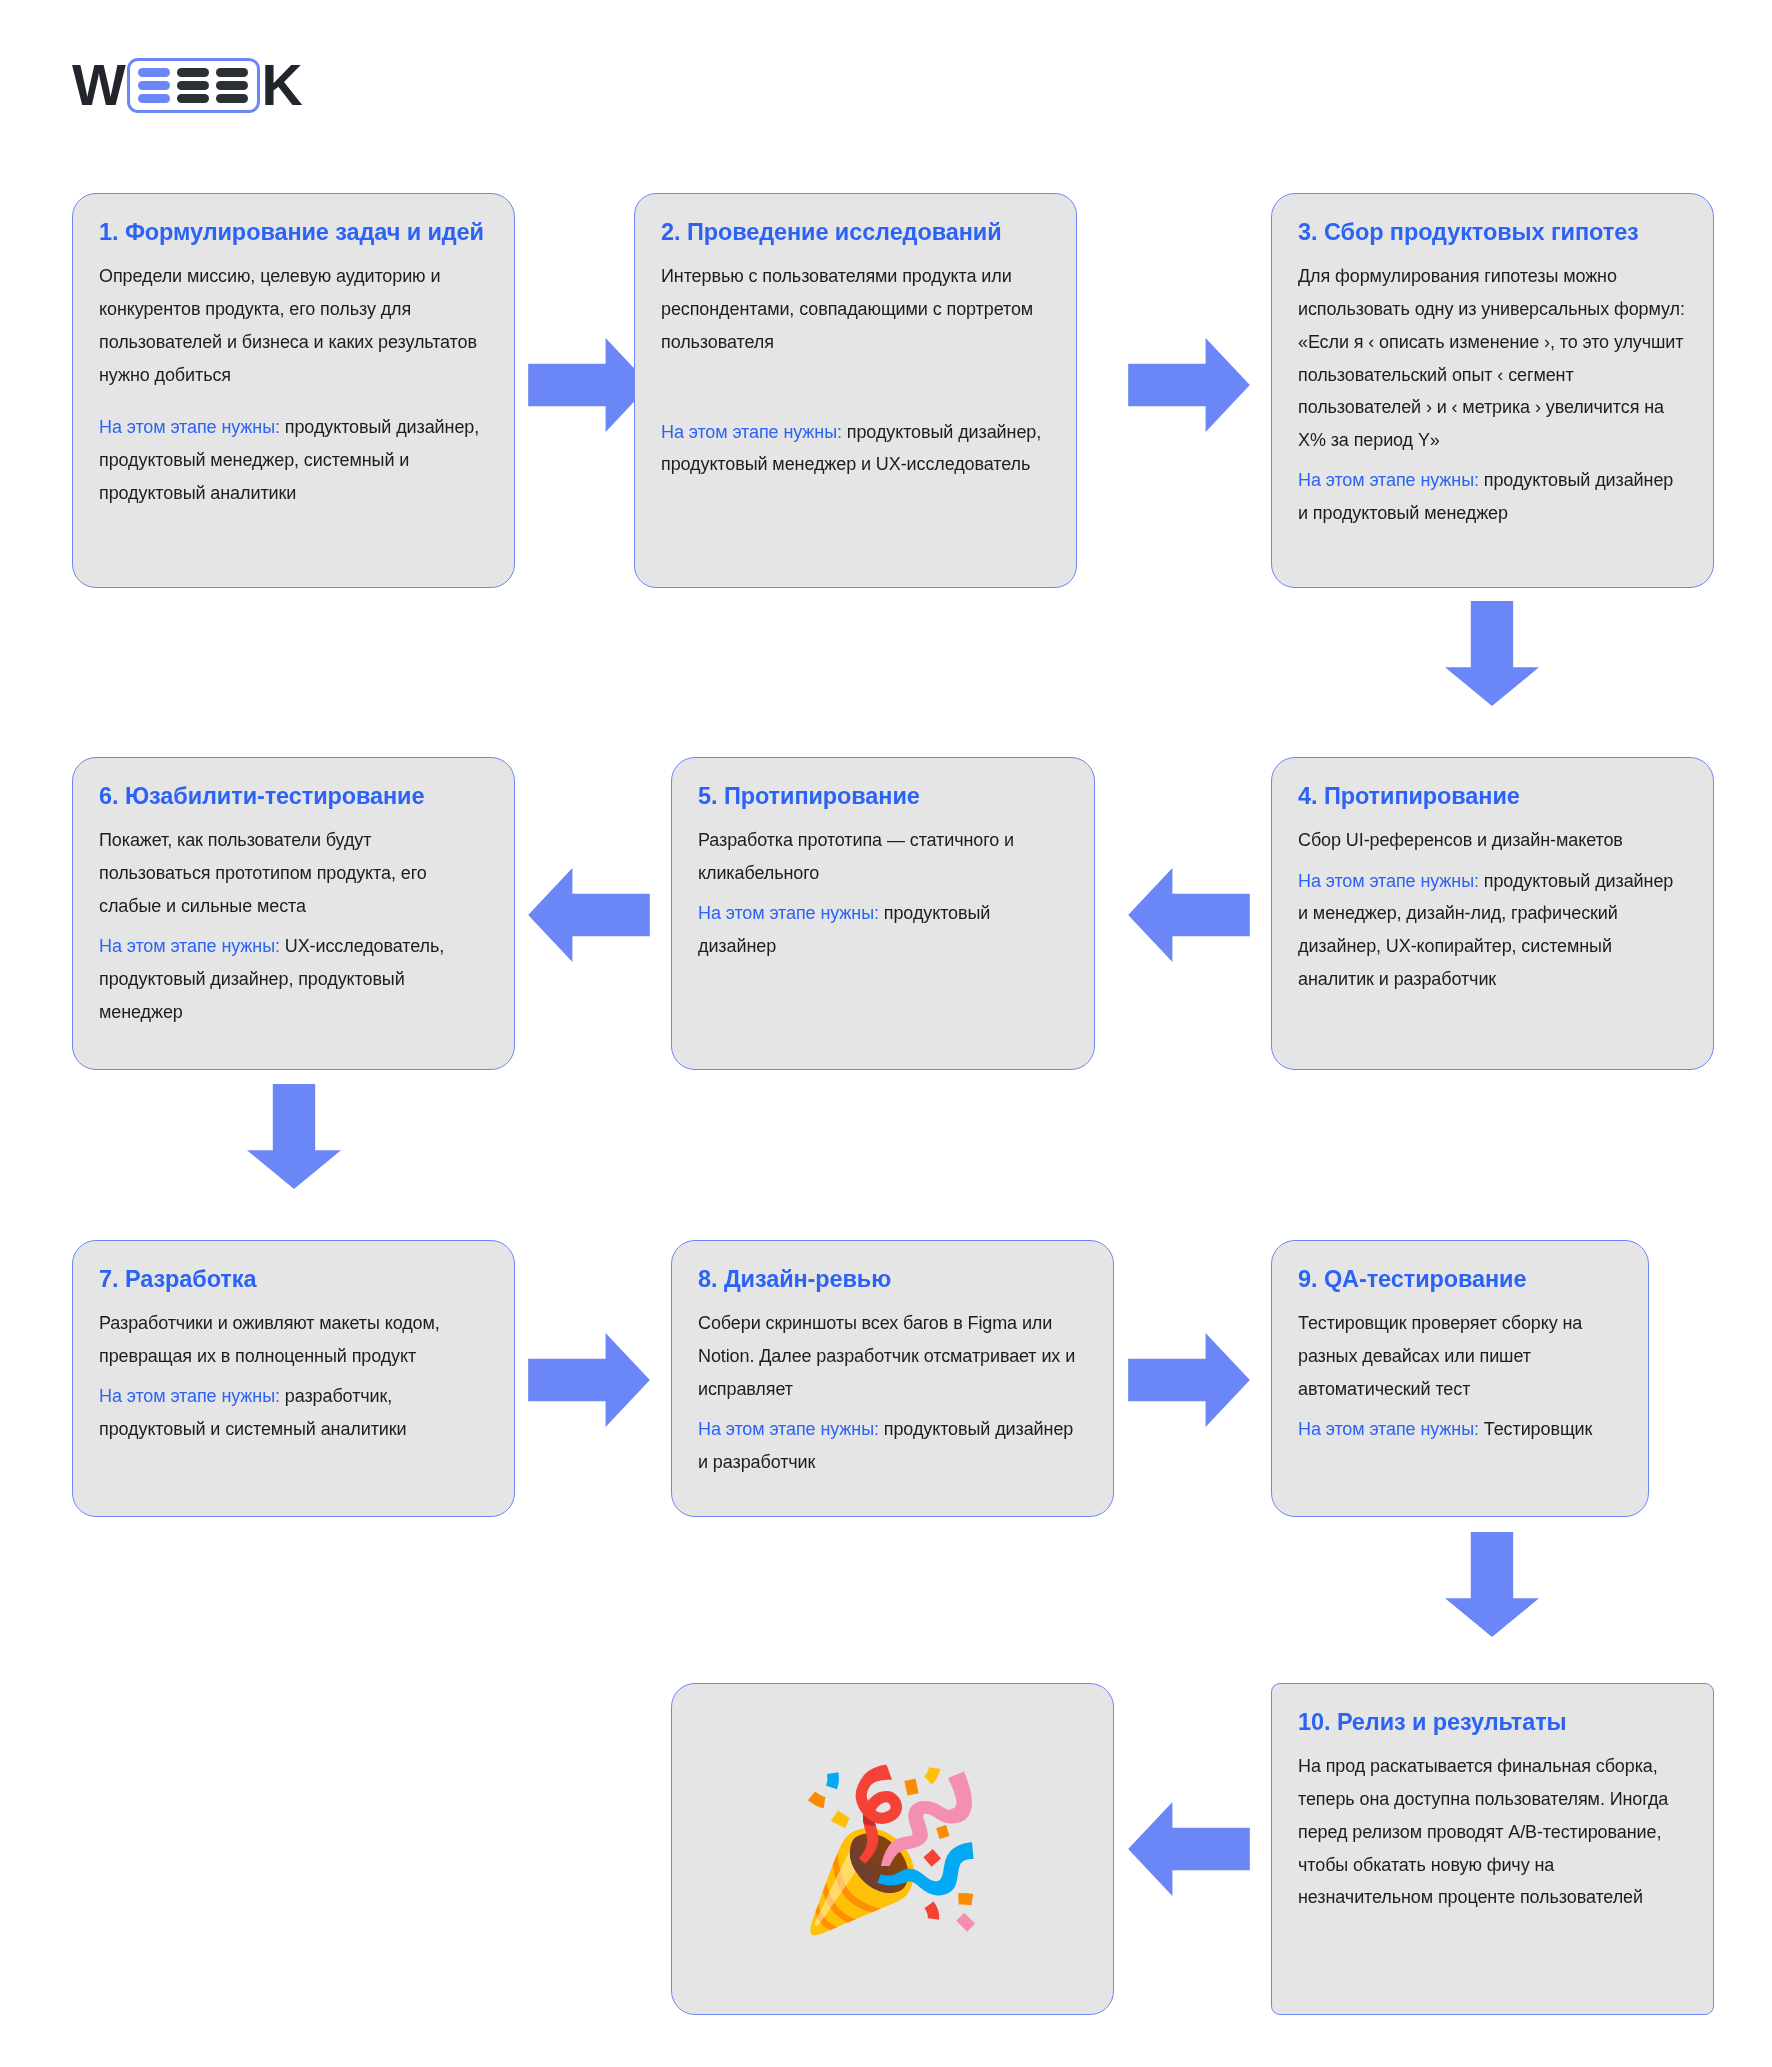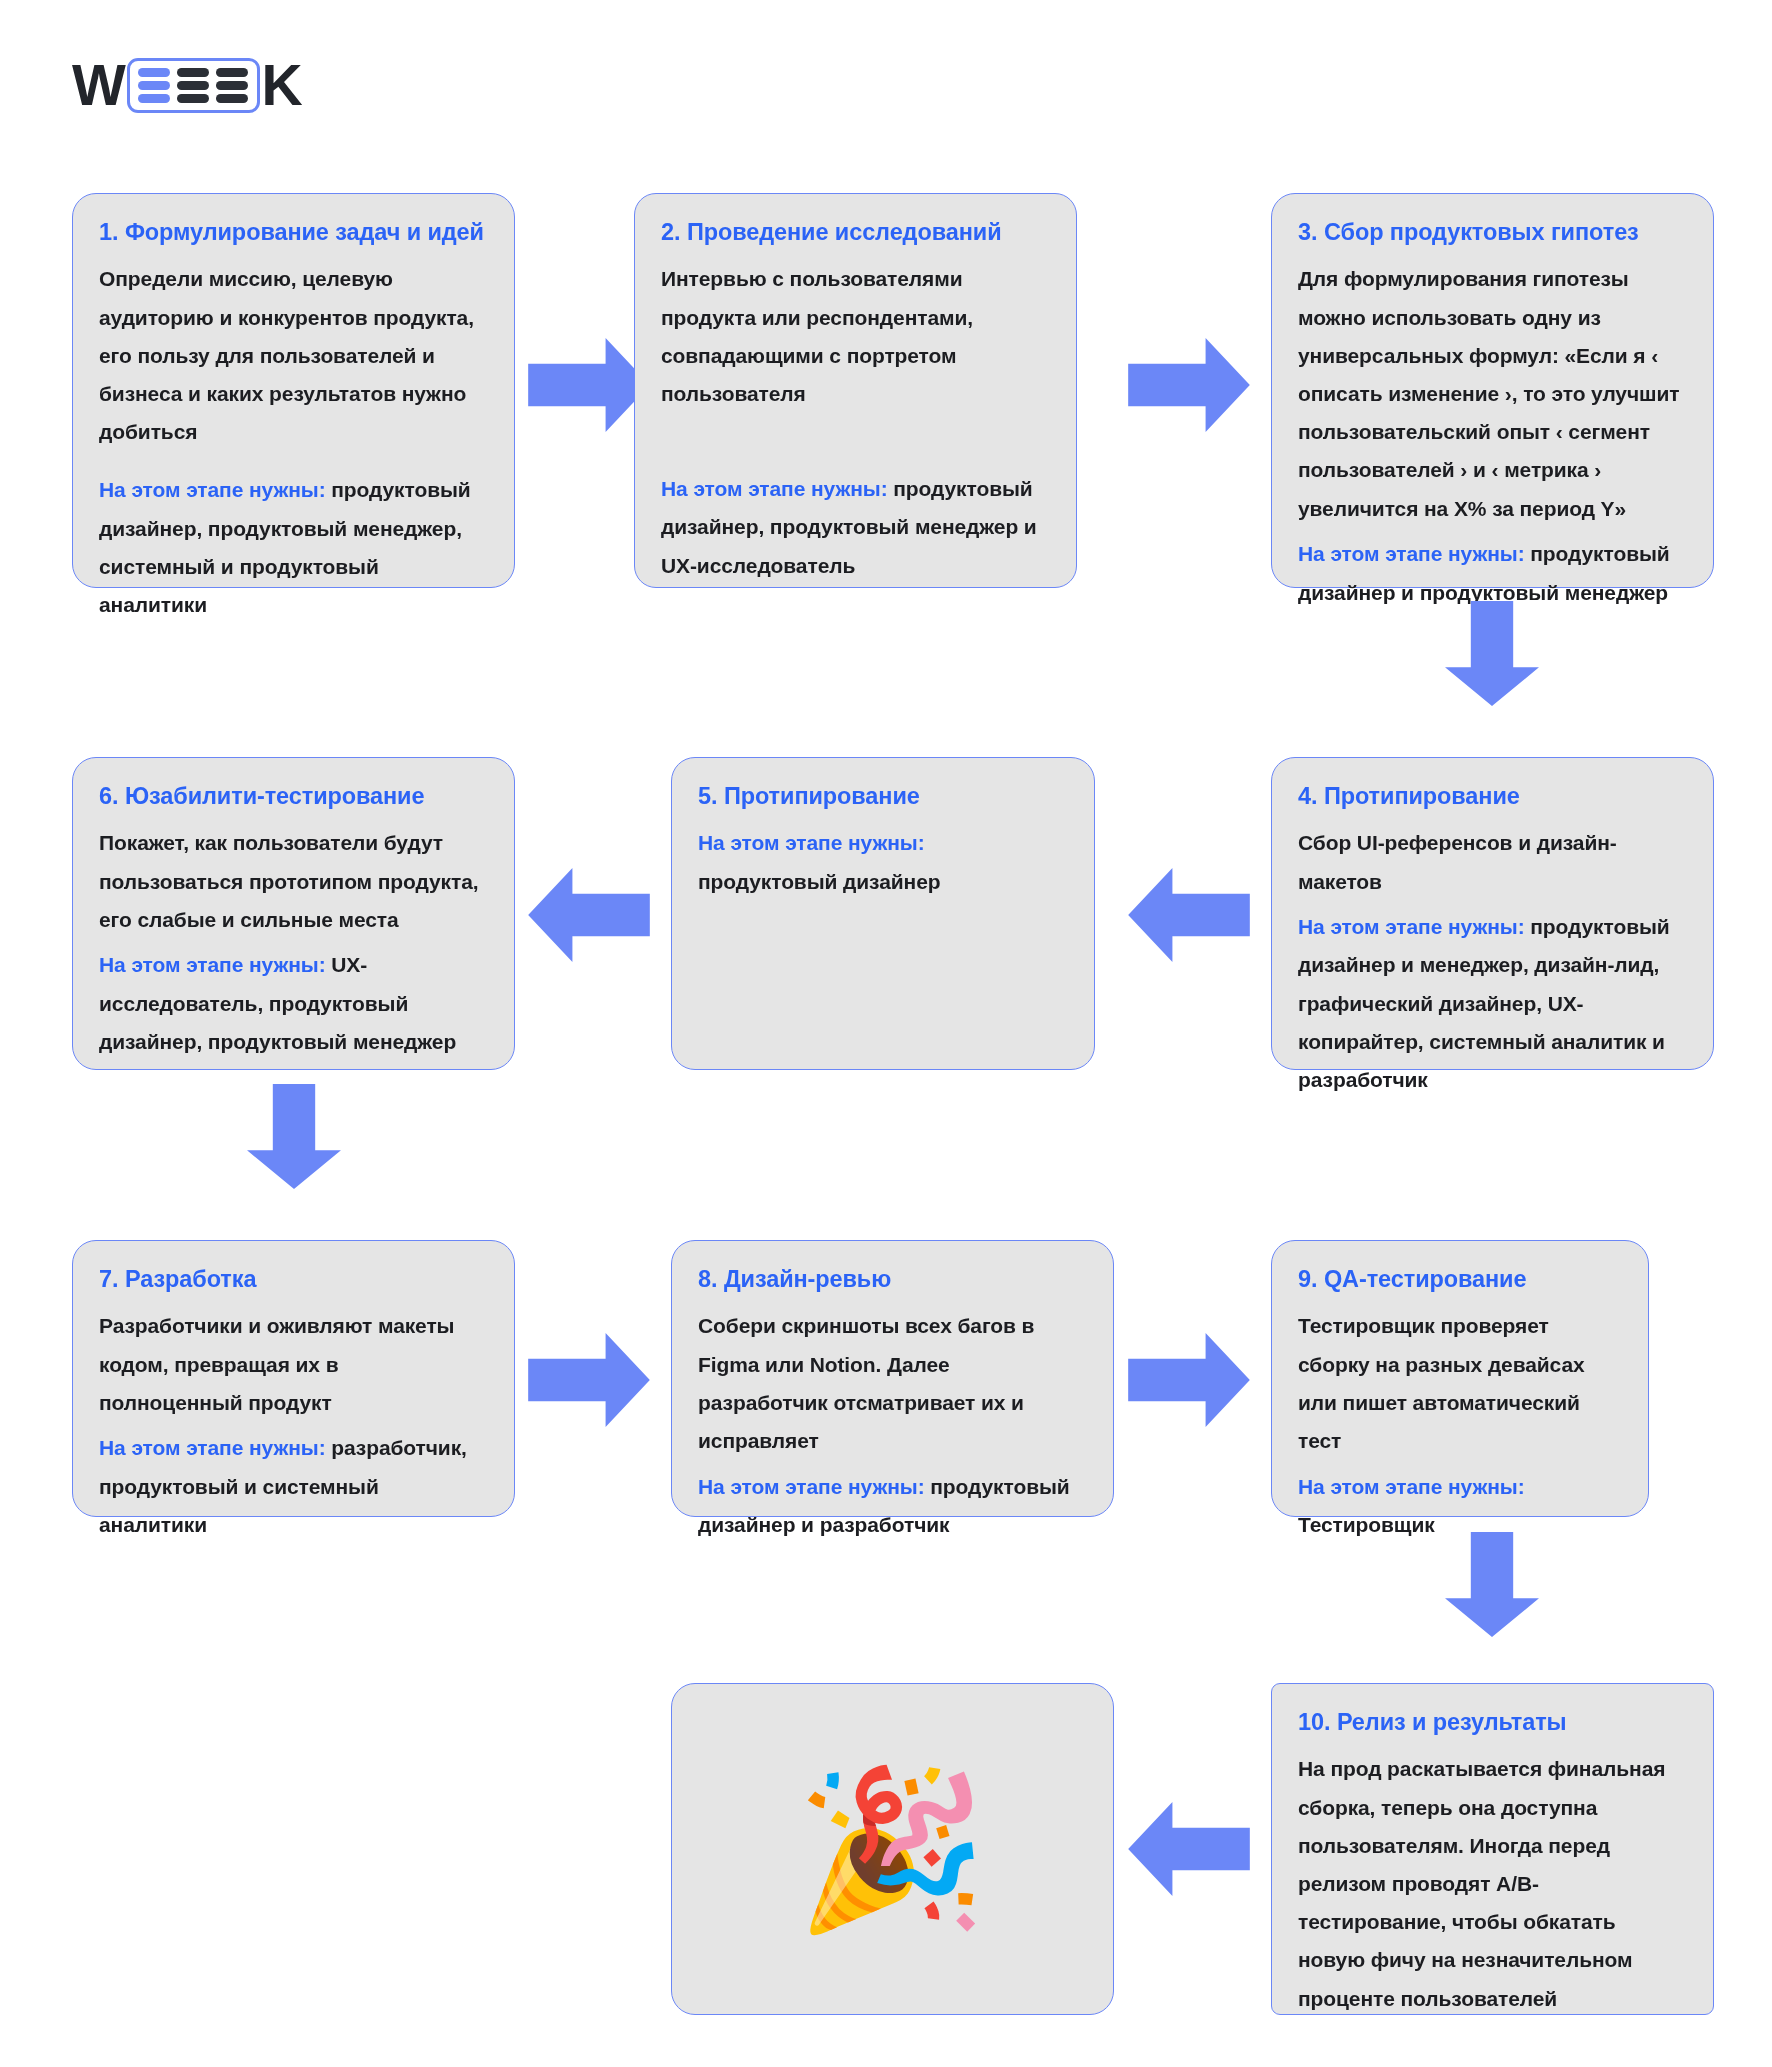--- a/index.html
+++ b/index.html
@@ -71,25 +71,24 @@
     font-size: 23.5px;
     font-weight: 700;
     line-height: 1.25;
     margin: 0 0 13px 0;
     letter-spacing: -0.1px;
     white-space: nowrap;
   }
   .card-title .num { margin-right: 6.5px; }
   .card p {
     margin: 0 0 20px 0;
-    font-size: 21px;
+    font-size: 18px;
     line-height: 1.82;
     color: #1C1D21;
     letter-spacing: -0.1px;
-    font-weight: bold;
   }
   .card p:last-child { margin-bottom: 0; }
   .need-label { color: #2B63F6; }
 
   
   .emoji-card {
     display: flex;
     align-items: center;
     justify-content: center;
   }
@@ -195,20 +194,21 @@
 <div class="arrow" style="left:528px; top:868px;">
   <svg width="122" height="94" viewBox="0 0 132 102">
       <polygon points="132,28 48,28 48,0 0,51 48,102 48,74 132,74" fill="#6B87F7"></polygon>
     </svg>
 </div>
 
 <div class="card" style="left:671px;  top:757px;  width:424px; height:313px;">
   <div class="card-title">
     <span class="num">5.</span><span>Протипирование</span>
   </div>
+  <p style="margin-bottom:7.4px">Разработка прототипа — статичного и кликабельного</p>
   <p>
     <span class="need-label">На этом этапе нужны:</span>
     <span>продуктовый дизайнер</span>
   </p>
 </div>
 
 <div class="arrow" style="left:1128px; top:868px;">
   <svg width="122" height="94" viewBox="0 0 132 102">
       <polygon points="132,28 48,28 48,0 0,51 48,102 48,74 132,74" fill="#6B87F7"></polygon>
     </svg>

